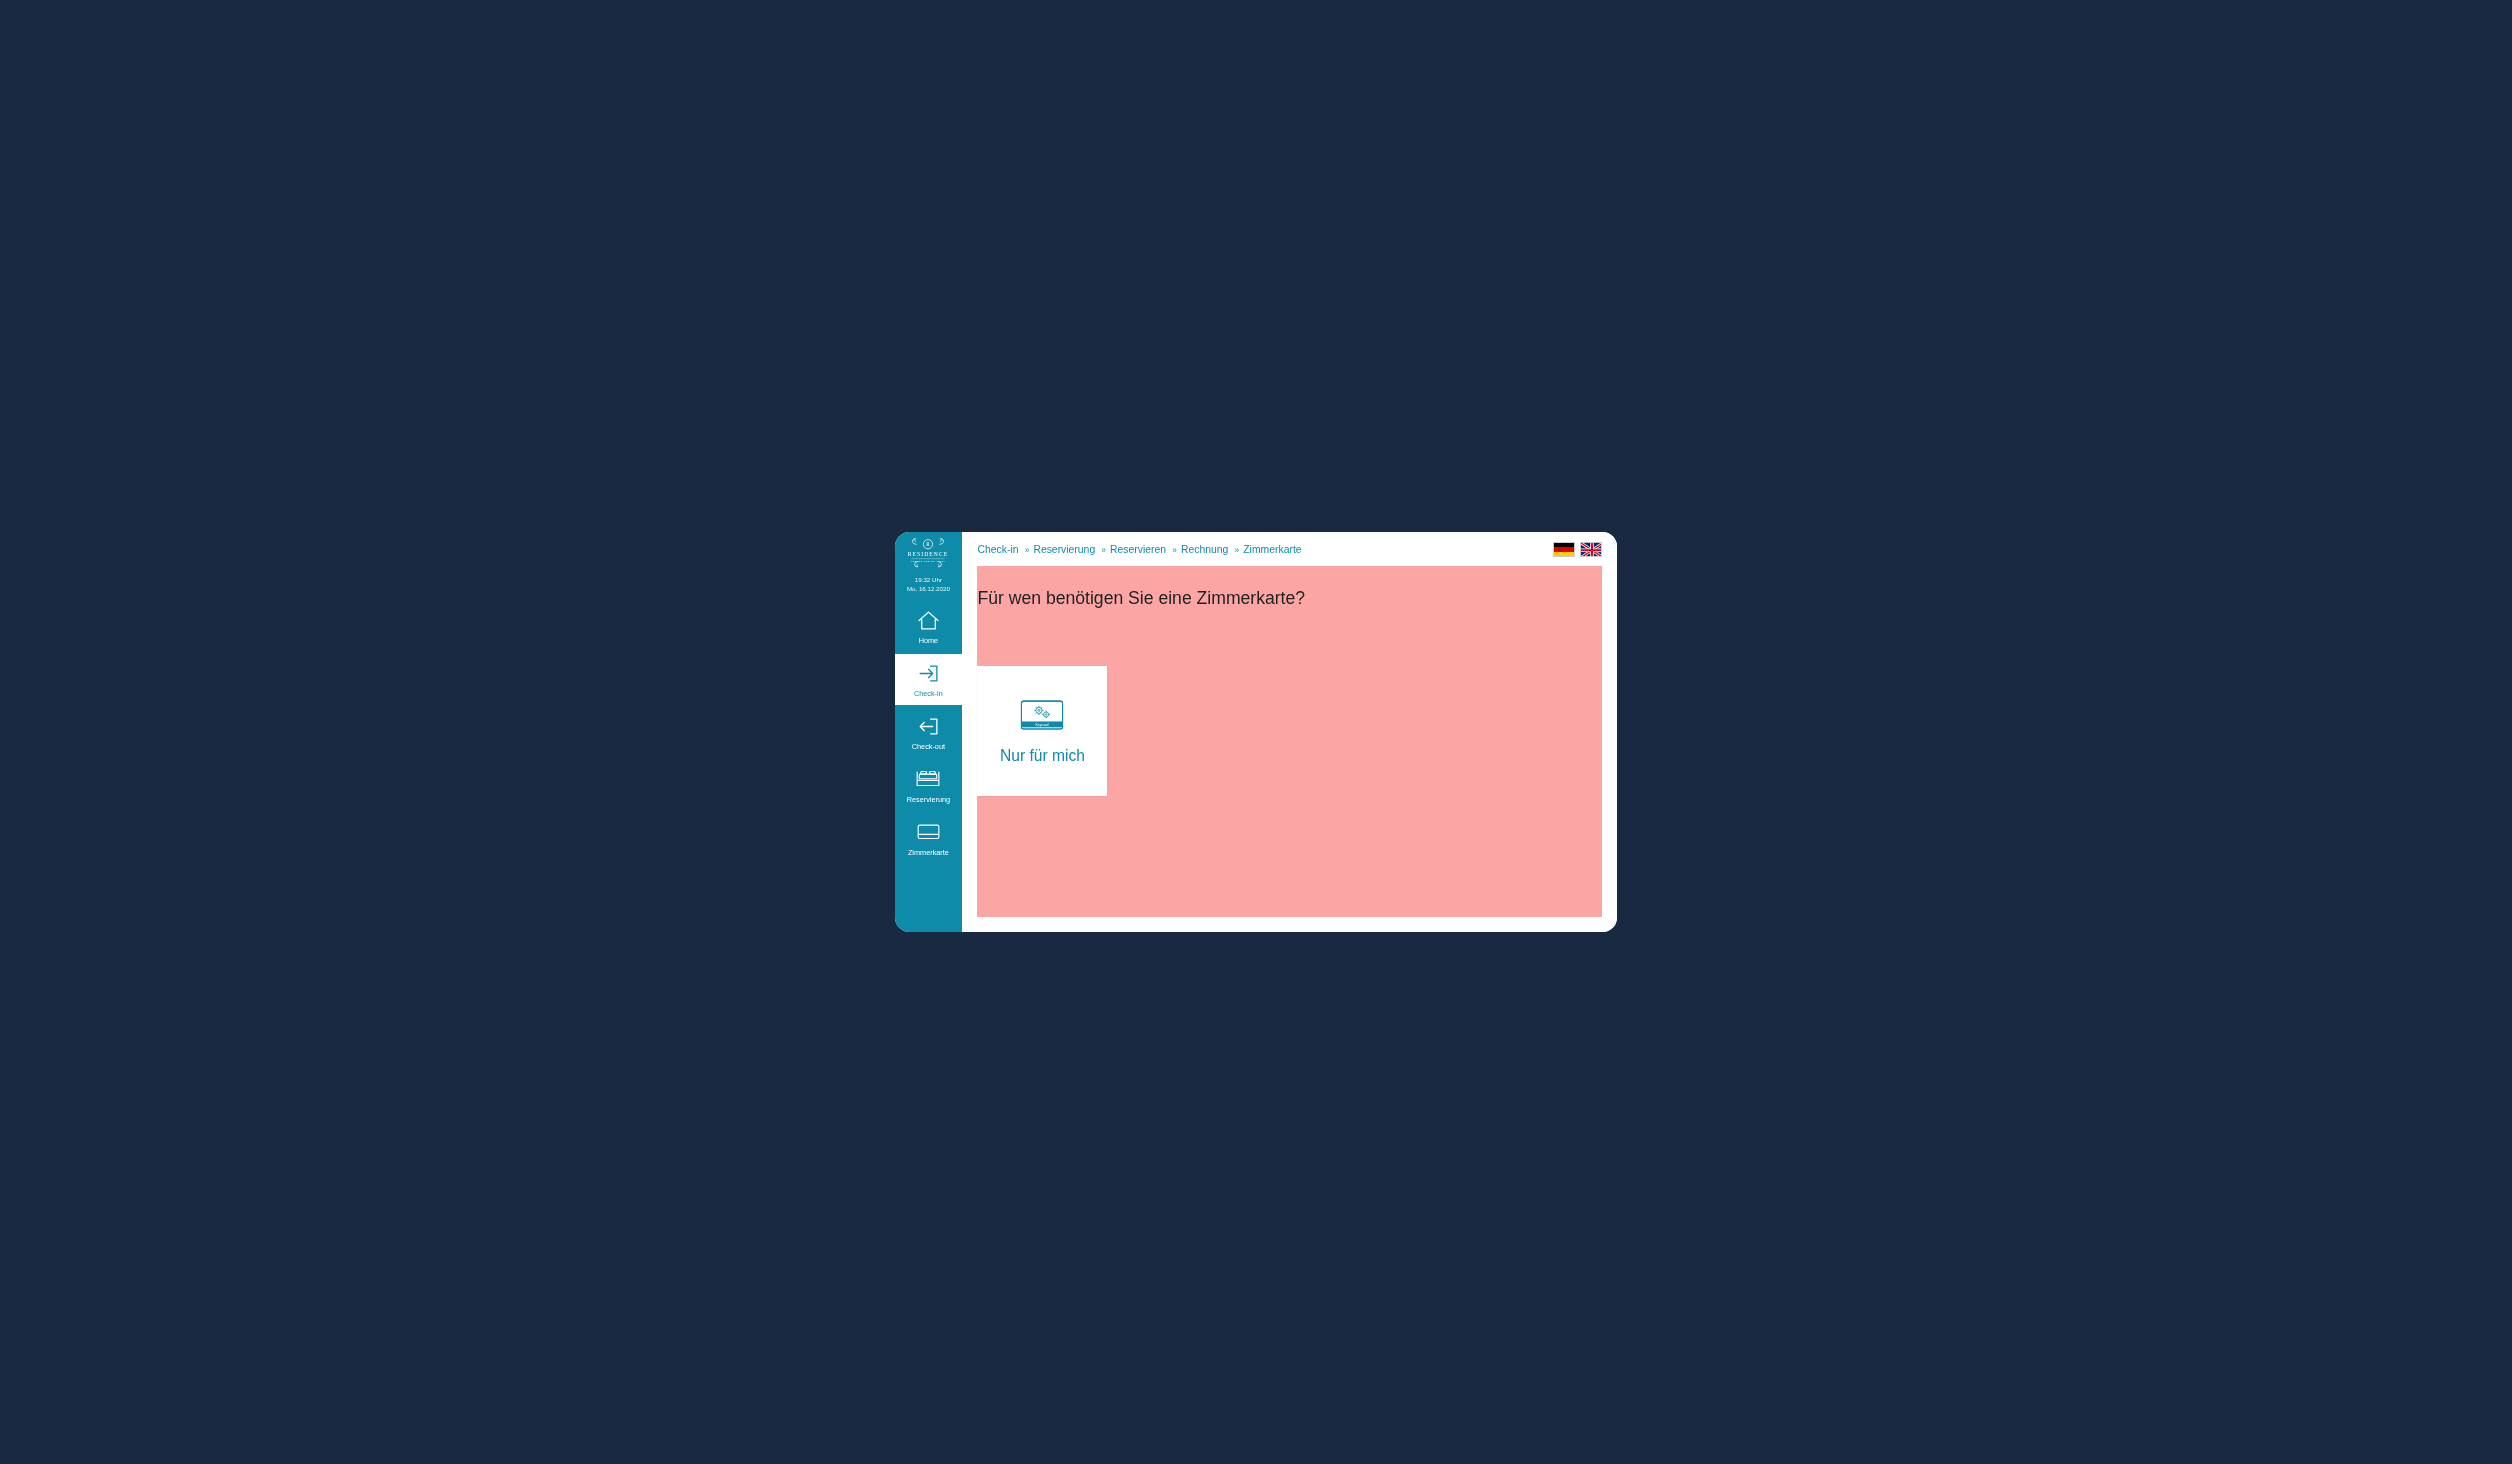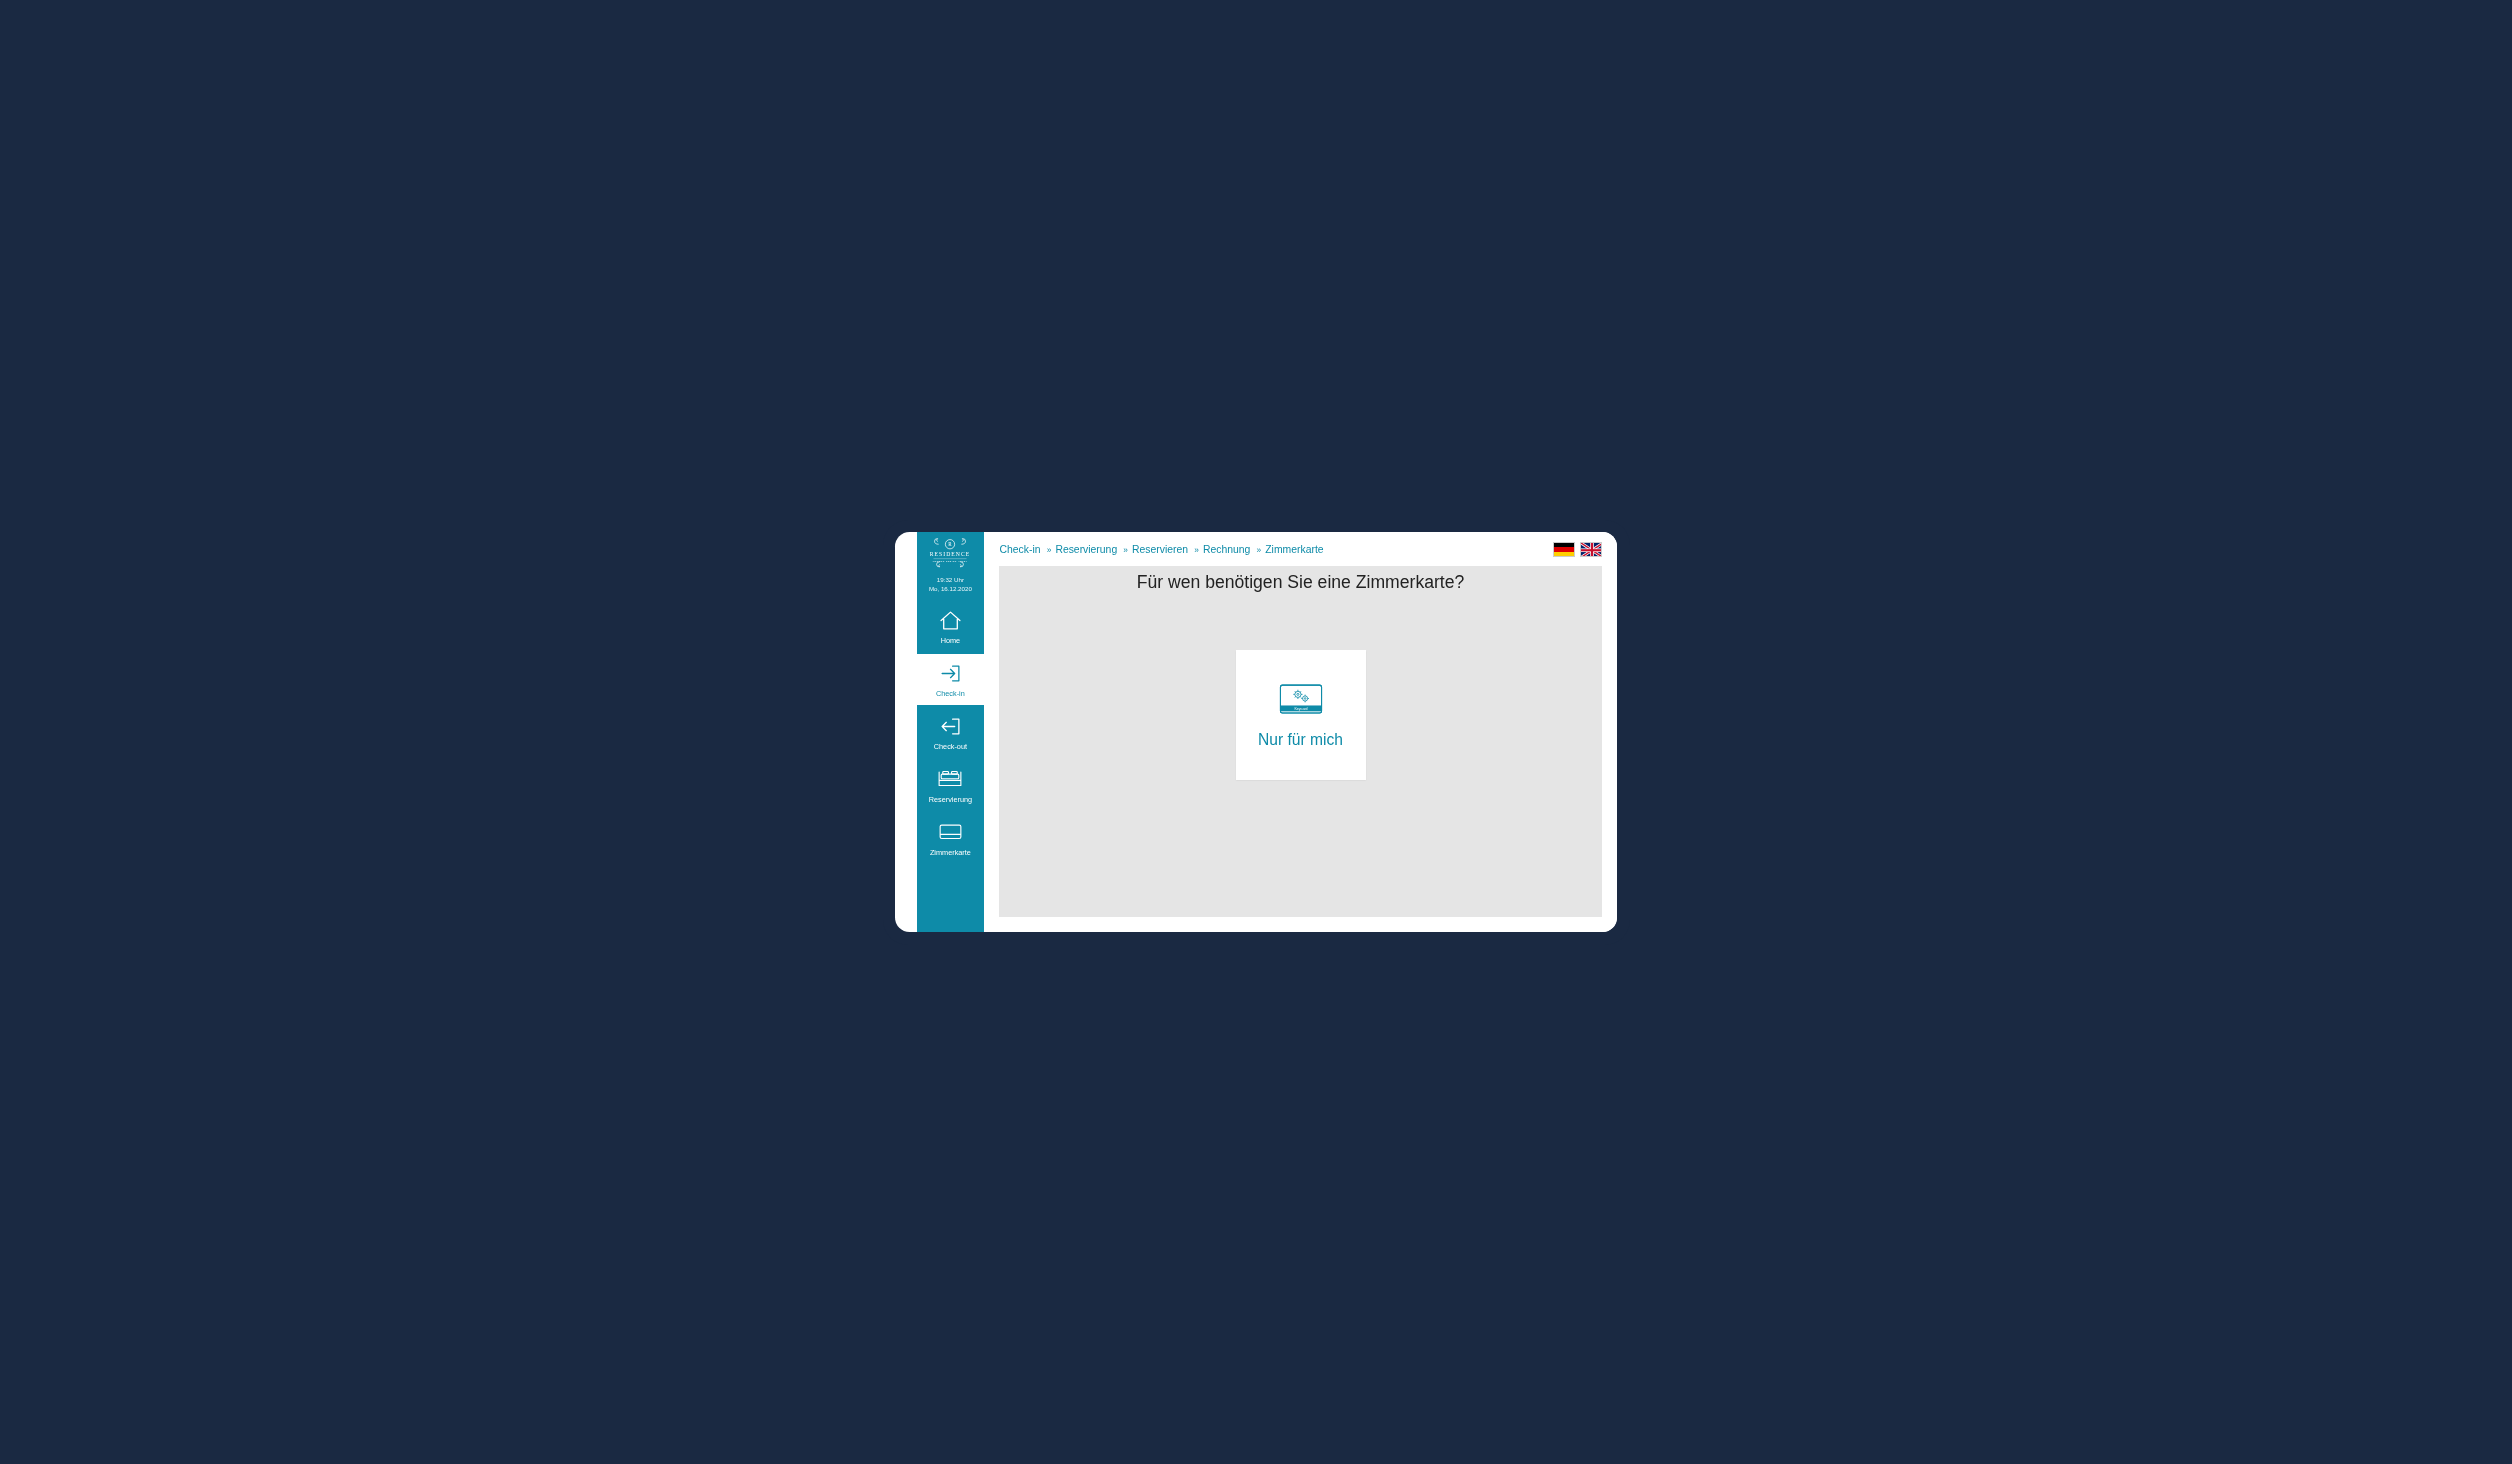--- a/index.html
+++ b/index.html
@@ -29,21 +29,20 @@
   }
   
   .sidebar {
     width: 67px;
     background: #0e8ba8;
     display: flex;
     flex-direction: column;
     align-items: stretch;
     color: #ffffff;
     flex-shrink: 0;
-    margin-left: 22px;
   }
   .logo-block {
     padding: 5.2px 3.1px 4.1px 3.1px;
     text-align: center;
   }
   .logo-block svg { display: block; margin: 0 auto; }
   .clock {
     text-align: center;
     font-size: 6.2px;
     line-height: 1.4;
@@ -115,25 +114,25 @@
   }
   .flag-de { display: flex; flex-direction: column; }
   .flag-de .stripe { flex:1; }
   .flag-de .s1 { background:#000; }
   .flag-de .s2 { background:#dd0000; }
   .flag-de .s3 { background:#ffce00; }
 
   .content {
     flex: 1;
     margin: 0 15.6px 15.6px 15.6px;
-    background: #e5e5e5;
-    display: flex;
-    flex-direction: column;
-    align-items: center;
-    padding-top: 6px;
+    background: #fca5a5;
+    display: flex;
+    flex-direction: column;
+    align-items: flex-start;
+    padding-top: 22px;
   }
   .question {
     font-size: 17.6px;
     color: #222;
     font-weight: 400;
     text-align: center;
     margin-bottom: 57px;
   }
   .options {
     display: flex;

